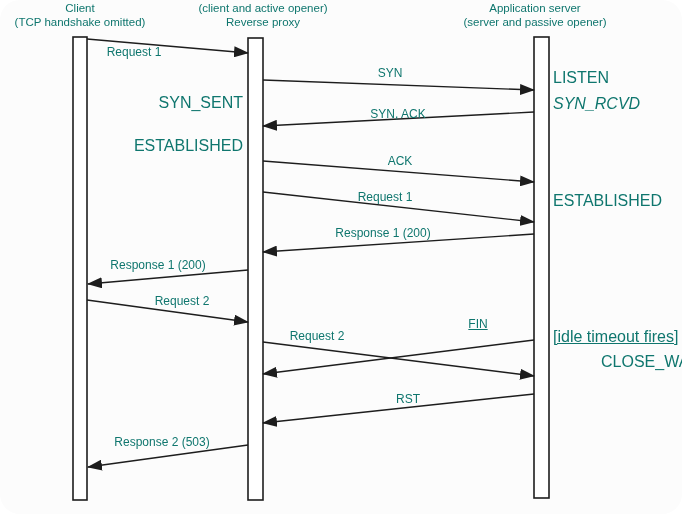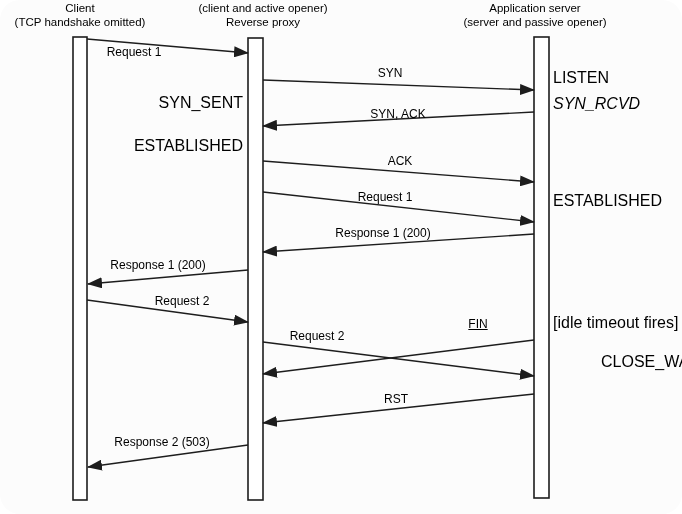--- a/index.html
+++ b/index.html
@@ -29,21 +29,21 @@
   .state{
     position:absolute;
     transform:translateY(-50%);
     font-size:16px;line-height:12px;
     white-space:nowrap;
   }
 </style>
 </head>
 <body>
 
-<div class="canvas" id="cv" style="width: 682px; height: 514px; background: rgb(252, 252, 252); color: #000000; border-radius: 20px;">
+<div class="canvas" id="cv" style="width: 682px; height: 514px; background: rgb(252, 252, 252); color: #0f766e; border-radius: 20px;">
   <svg class="layer" id="arrows" width="682" height="514" viewBox="0 0 682 514">
       <defs>
         <marker id="ah" markerUnits="userSpaceOnUse" markerWidth="15" markerHeight="11" refX="14" refY="5.5" orient="auto">
           <path d="M0 0 L15 5.5 L0 11 Z" fill="#1d1d1d"></path>
         </marker>
       </defs>
       <rect x="73" y="37" width="14" height="463" fill="#ffffff" stroke="#1d1d1d" stroke-width="1.6"></rect>
       <rect x="248" y="38" width="15" height="462" fill="#ffffff" stroke="#1d1d1d" stroke-width="1.6"></rect>
       <rect x="534" y="37" width="15" height="461" fill="#ffffff" stroke="#1d1d1d" stroke-width="1.6"></rect>
       <line x1="87" y1="39" x2="248" y2="53" stroke="#1d1d1d" stroke-width="1.4" marker-end="url(#ah)"></line>
@@ -75,22 +75,22 @@
 <div class="msg" style="left: 134px; top: 52px;">Request 1</div>
     <div class="msg" style="left: 390px; top: 73px;">SYN</div>
     <div class="msg" style="left: 398px; top: 114px;">SYN, ACK</div>
     <div class="msg" style="left: 400px; top: 161px;">ACK</div>
     <div class="msg" style="left: 385px; top: 197px;">Request 1</div>
     <div class="msg" style="left: 383px; top: 233px;">Response 1 (200)</div>
     <div class="msg" style="left: 158px; top: 265px;">Response 1 (200)</div>
     <div class="msg" style="left: 182px; top: 301px;">Request 2</div>
     <div class="msg" style="left: 317px; top: 336px;">Request 2</div>
     <div class="msg" style="left: 478px; top: 324px; text-decoration: underline;">FIN</div>
-    <div class="msg" style="left: 396px; top: 399px;">RST</div>
+    <div class="msg" style="left: 408px; top: 399px;">RST</div>
     <div class="msg" style="left: 162px; top: 442px;">Response 2 (503)</div>
     <div class="state" style="top: 103px; right: 439px;">SYN_SENT</div>
     <div class="state" style="top: 146px; right: 439px;">ESTABLISHED</div>
     <div class="state" style="top: 78px; left: 553px;">LISTEN</div>
     <div class="state" style="top: 104px; left: 553px; font-style: italic;">SYN_RCVD</div>
     <div class="state" style="top: 201px; left: 553px;">ESTABLISHED</div>
-    <div class="state" style="top: 323px; left: 553px;">[idle timeout fires]</div>
+    <div class="state" style="top: 337px; left: 553px; text-decoration: underline;">[idle timeout fires]</div>
     <div class="state" style="top: 362px; left: 553px; margin-left: 48px;">CLOSE_WAIT</div>
   </div>
 
 </body></html>

